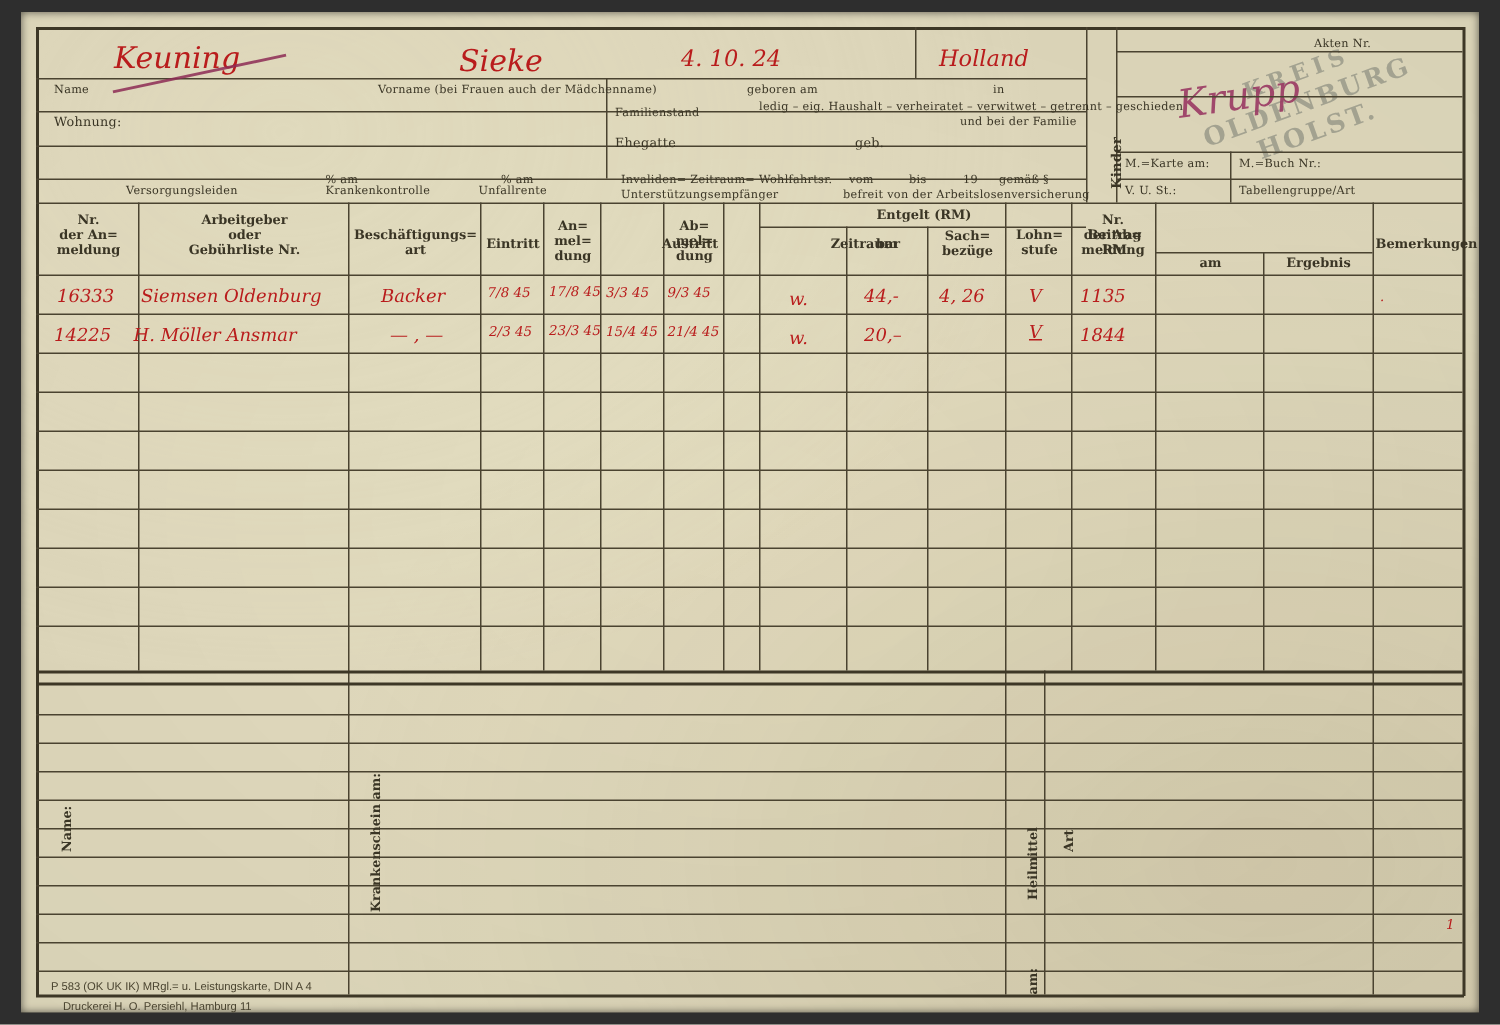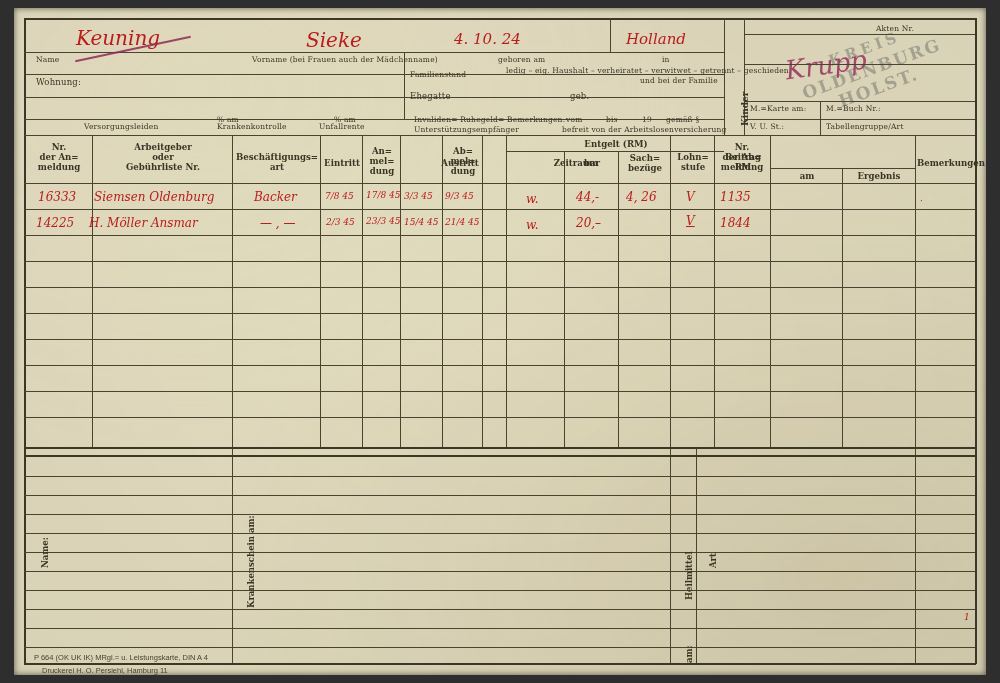--- a/index.html
+++ b/index.html
@@ -151,21 +151,21 @@
   <div class="lbl tiny fr" style="left:492px;top:58px;">ledig – eig. Haushalt – verheiratet – verwitwet – getrennt – geschieden</div>
   <div class="lbl tiny fr" style="left:626px;top:68px;">und bei der Familie</div>
   <div class="lbl tiny2 fr" style="left:396px;top:83px;">Ehegatte</div>
   <div class="lbl tiny2 fr" style="left:556px;top:83px;">geb.</div>
 
   <div class="lbl tiny fr" style="left:70px;top:114px;">Versorgungsleiden</div>
   <div class="lbl tiny fr" style="left:203px;top:107px;">% am</div>
   <div class="lbl tiny fr" style="left:203px;top:114px;">Krankenkontrolle</div>
   <div class="lbl tiny fr" style="left:320px;top:107px;">% am</div>
   <div class="lbl tiny fr" style="left:305px;top:114px;">Unfallrente</div>
-  <div class="lbl tiny fr" style="left:400px;top:107px;">Invaliden= Ruhegeld= Bemerkungen.</div>
+  <div class="lbl tiny fr" style="left:400px;top:107px;">Invaliden= Zeitraum= Wohlfahrtsr.</div>
   <div class="lbl tiny fr" style="left:552px;top:107px;">vom</div>
   <div class="lbl tiny fr" style="left:592px;top:107px;">bis</div>
   <div class="lbl tiny fr" style="left:628px;top:107px;">19</div>
   <div class="lbl tiny fr" style="left:652px;top:107px;">gemäß §</div>
   <div class="lbl tiny fr" style="left:400px;top:117px;">Unterstützungsempfänger</div>
   <div class="lbl tiny fr" style="left:548px;top:117px;">befreit von der Arbeitslosenversicherung</div>
 
   <div class="vert" style="left:726px;top:118px;">Kinder</div>
   <div class="lbl tiny fr" style="left:862px;top:16px;">Akten Nr.</div>
   <div class="lbl tiny fr" style="left:736px;top:96px;">M.=Karte am:</div>
@@ -275,15 +275,15 @@
   <div class="ln h" style="left:10px;top:620px;width:951px;"></div>
   <div class="ln h" style="left:10px;top:639px;width:951px;"></div>
 
   <div class="vert" style="left:26px;top:560px;font-size:8.5px;">Name:</div>
   <div class="vert" style="left:232px;top:600px;font-size:8.5px;">Krankenschein am:</div>
   <div class="vert" style="left:670px;top:592px;font-size:8.5px;">Heilmittel</div>
   <div class="vert" style="left:694px;top:560px;font-size:8.5px;">Art</div>
   <div class="vert" style="left:670px;top:655px;font-size:8.5px;">am:</div>
   <div class="hw xs" style="left:950px;top:604px;">1</div>
 
-  <div class="footer" style="left:20px;top:645px;">P 664  (OK UK IK) MRgl.= u. Leistungskarte, DIN A 4</div>
+  <div class="footer" style="left:20px;top:645px;">P 583  (OK UK IK) MRgl.= u. Leistungskarte, DIN A 4</div>
   <div class="footer" style="left:28px;top:658px;">Druckerei H. O. Persiehl, Hamburg 11</div>
 </div>
 
 </body></html>

